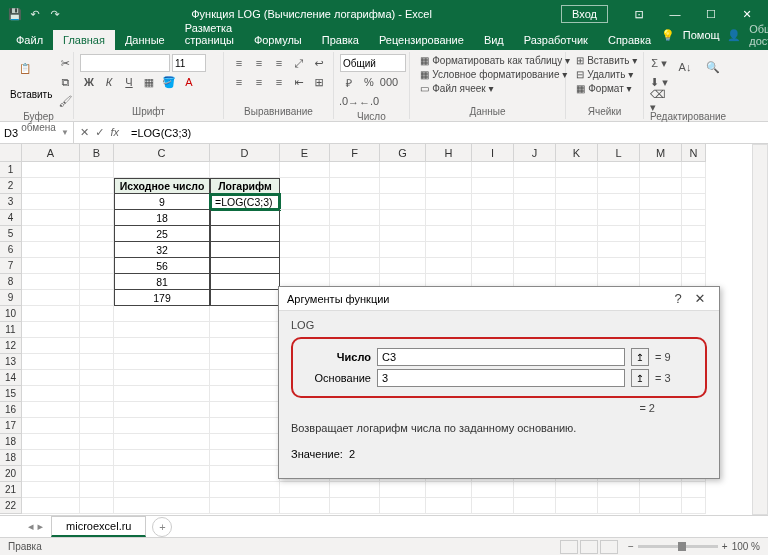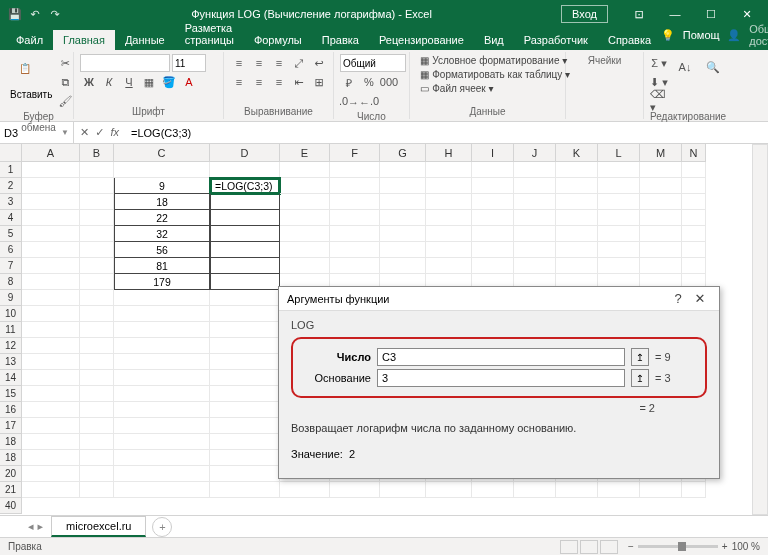--- a/index.html
+++ b/index.html
@@ -210,28 +210,33 @@
       <div class="row">
         <span class="mini-btn">.0→</span>
         <span class="mini-btn">←.0</span>
       </div>
     </div>
     <div class="ribbon-group-label">Число</div>
   </div>
 
   <div class="ribbon-group" style="width:156px">
     <div class="ribbon-group-content stack">
+      <div class="menu-item"><span>▦</span> <span>Форматировать как таблицу</span> ▾</div>
       <div class="menu-item"><span>▦</span> <span>Условное форматирование</span> ▾</div>
-      <div class="menu-item"><span>▦</span> <span>Форматировать как таблицу</span> ▾</div>
       <div class="menu-item"><span>▭</span> <span>Файл ячеек</span> ▾</div>
     </div>
     <div class="ribbon-group-label">Данные</div>
   </div>
 
   <div class="ribbon-group" style="width:78px">
+    <div class="ribbon-group-content stack">
+      <div class="menu-item">⊞ <span>Вставить</span> ▾</div>
+      <div class="menu-item">⊟ <span>Удалить</span> ▾</div>
+      <div class="menu-item">▦ <span>Формат</span> ▾</div>
+    </div>
     <div class="ribbon-group-label">Ячейки</div>
   </div>
 
   <div class="ribbon-group" style="width:80px;border-right:none">
     <div class="ribbon-group-content">
       <div class="stack">
         <span class="mini-btn">Σ ▾</span>
         <span class="mini-btn">⬇ ▾</span>
         <span class="mini-btn">⌫ ▾</span>
       </div>
@@ -275,21 +280,21 @@
         <div class="row-h">12</div>
         <div class="row-h">13</div>
         <div class="row-h">14</div>
         <div class="row-h">15</div>
         <div class="row-h">16</div>
         <div class="row-h">17</div>
         <div class="row-h">18</div>
         <div class="row-h">18</div>
         <div class="row-h">20</div>
         <div class="row-h">21</div>
-        <div class="row-h">40</div>
+        <div class="row-h">22</div>
       </div>
   </div>
   <div style="display:flex;flex-direction:column;flex:1">
     <div class="col-headers" id="col-headers">
         <div class="col-h" style="width: 58px;">A</div>
         <div class="col-h" style="width: 34px;">B</div>
         <div class="col-h" style="width: 96px;">C</div>
         <div class="col-h" style="width: 70px;">D</div>
         <div class="col-h" style="width: 50px;">E</div>
         <div class="col-h" style="width: 50px;">F</div>
@@ -315,20 +320,36 @@
           <div class="cell" style="width: 42px;"></div>
           <div class="cell" style="width: 42px;"></div>
           <div class="cell" style="width: 42px;"></div>
           <div class="cell" style="width: 42px;"></div>
           <div class="cell" style="width: 42px;"></div>
           <div class="cell" style="width: 24px;"></div>
         </div>
         <div class="grid-row">
           <div class="cell" style="width: 58px;"></div>
           <div class="cell" style="width: 34px;"></div>
+          <div class="cell th" style="width: 96px;">Исходное число</div>
+          <div class="cell th" style="width: 70px;">Логарифм</div>
+          <div class="cell" style="width: 50px;"></div>
+          <div class="cell" style="width: 50px;"></div>
+          <div class="cell" style="width: 46px;"></div>
+          <div class="cell" style="width: 46px;"></div>
+          <div class="cell" style="width: 42px;"></div>
+          <div class="cell" style="width: 42px;"></div>
+          <div class="cell" style="width: 42px;"></div>
+          <div class="cell" style="width: 42px;"></div>
+          <div class="cell" style="width: 42px;"></div>
+          <div class="cell" style="width: 24px;"></div>
+        </div>
+        <div class="grid-row">
+          <div class="cell" style="width: 58px;"></div>
+          <div class="cell" style="width: 34px;"></div>
           <div class="cell bordered" style="width: 96px;">9</div>
           <div class="cell bordered active" style="width: 70px; justify-content: flex-start;">=LOG(C3;3)</div>
           <div class="cell" style="width: 50px;"></div>
           <div class="cell" style="width: 50px;"></div>
           <div class="cell" style="width: 46px;"></div>
           <div class="cell" style="width: 46px;"></div>
           <div class="cell" style="width: 42px;"></div>
           <div class="cell" style="width: 42px;"></div>
           <div class="cell" style="width: 42px;"></div>
           <div class="cell" style="width: 42px;"></div>
@@ -347,21 +368,21 @@
           <div class="cell" style="width: 42px;"></div>
           <div class="cell" style="width: 42px;"></div>
           <div class="cell" style="width: 42px;"></div>
           <div class="cell" style="width: 42px;"></div>
           <div class="cell" style="width: 42px;"></div>
           <div class="cell" style="width: 24px;"></div>
         </div>
         <div class="grid-row">
           <div class="cell" style="width: 58px;"></div>
           <div class="cell" style="width: 34px;"></div>
-          <div class="cell bordered" style="width: 96px;">22</div>
+          <div class="cell bordered" style="width: 96px;">25</div>
           <div class="cell bordered" style="width: 70px;"></div>
           <div class="cell" style="width: 50px;"></div>
           <div class="cell" style="width: 50px;"></div>
           <div class="cell" style="width: 46px;"></div>
           <div class="cell" style="width: 46px;"></div>
           <div class="cell" style="width: 42px;"></div>
           <div class="cell" style="width: 42px;"></div>
           <div class="cell" style="width: 42px;"></div>
           <div class="cell" style="width: 42px;"></div>
           <div class="cell" style="width: 42px;"></div>

